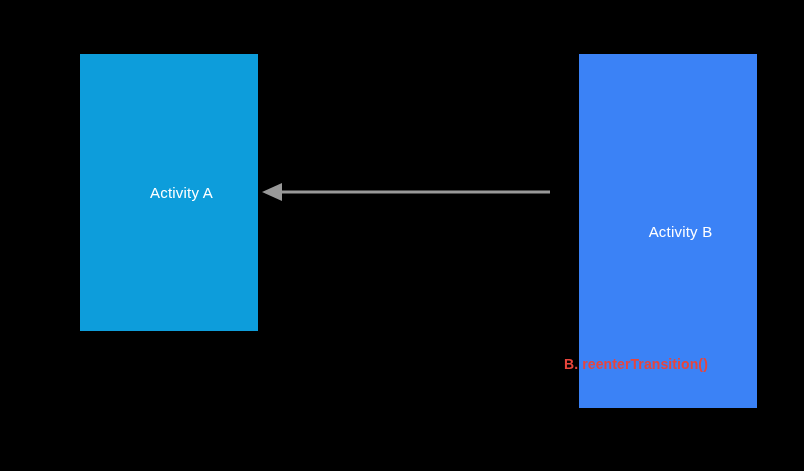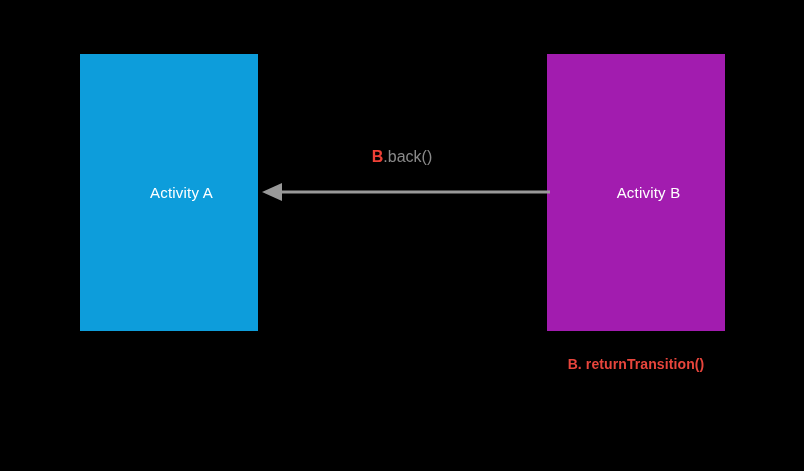--- a/index.html
+++ b/index.html
@@ -35,25 +35,25 @@
   }
 
   #box-a {
     left: 80px;
     top: 54px;
     width: 178px;
     height: 277px;
     background: #0d9ddb;
   }
   #box-b {
-    left: 547px;
+    left: 579px;
     top: 54px;
     width: 178px;
-    height: 277px;
-    background: #a21caf;
+    height: 354px;
+    background: #3b82f6;
   }
 
   
   .caption {
     position: absolute;
     top: 355px;
     width: 240px;
     text-align: center;
     font-size: 14px;
     font-weight: 700;
@@ -117,20 +117,17 @@
     <span class="box-label">Activity B</span>
   </div>
 
   <div id="arrow-wrap">
     <svg width="292" height="28" viewBox="0 0 292 28">
       <line x1="22" y1="14" x2="292" y2="14" stroke="#999999" stroke-width="3"></line>
       <polygon points="4,14 24,5 24,23" fill="#999999"></polygon>
     </svg>
   </div>
 
-  <div id="arrow-label">
-    <span class="lbl-prefix">B</span><span class="lbl-rest">.back()</span>
-  </div>
 
 
-  <div class="caption" id="caption-b">B. returnTransition()</div>
+  <div class="caption" id="caption-b">B. reenterTransition()</div>
 
 </div>
 
 </body></html>

